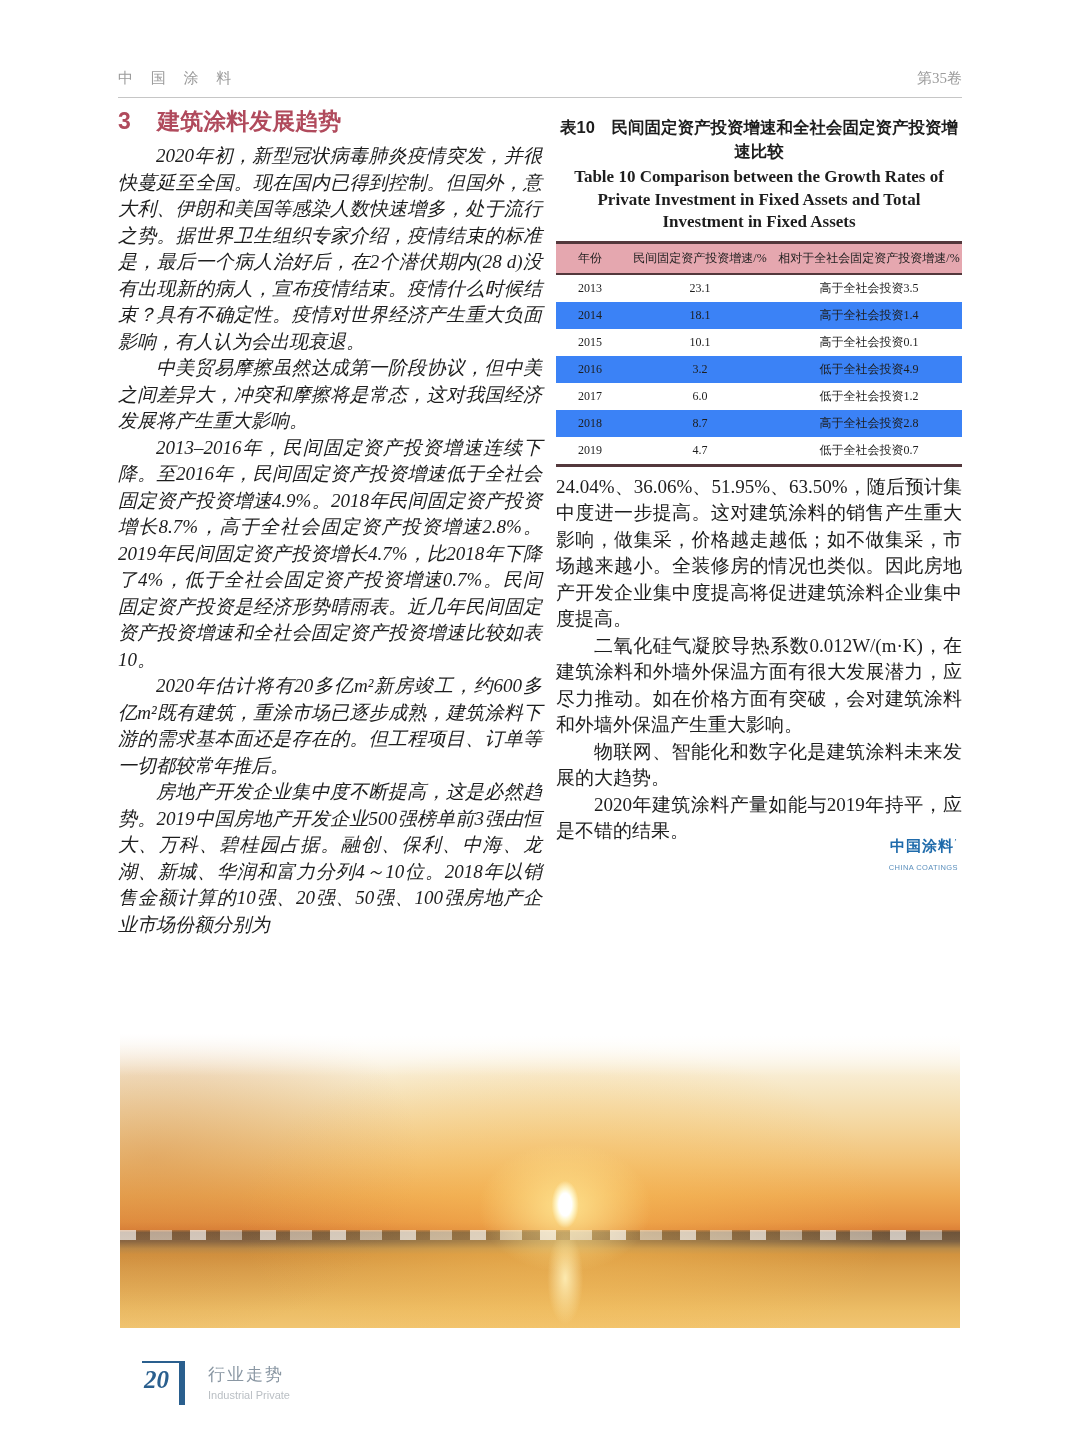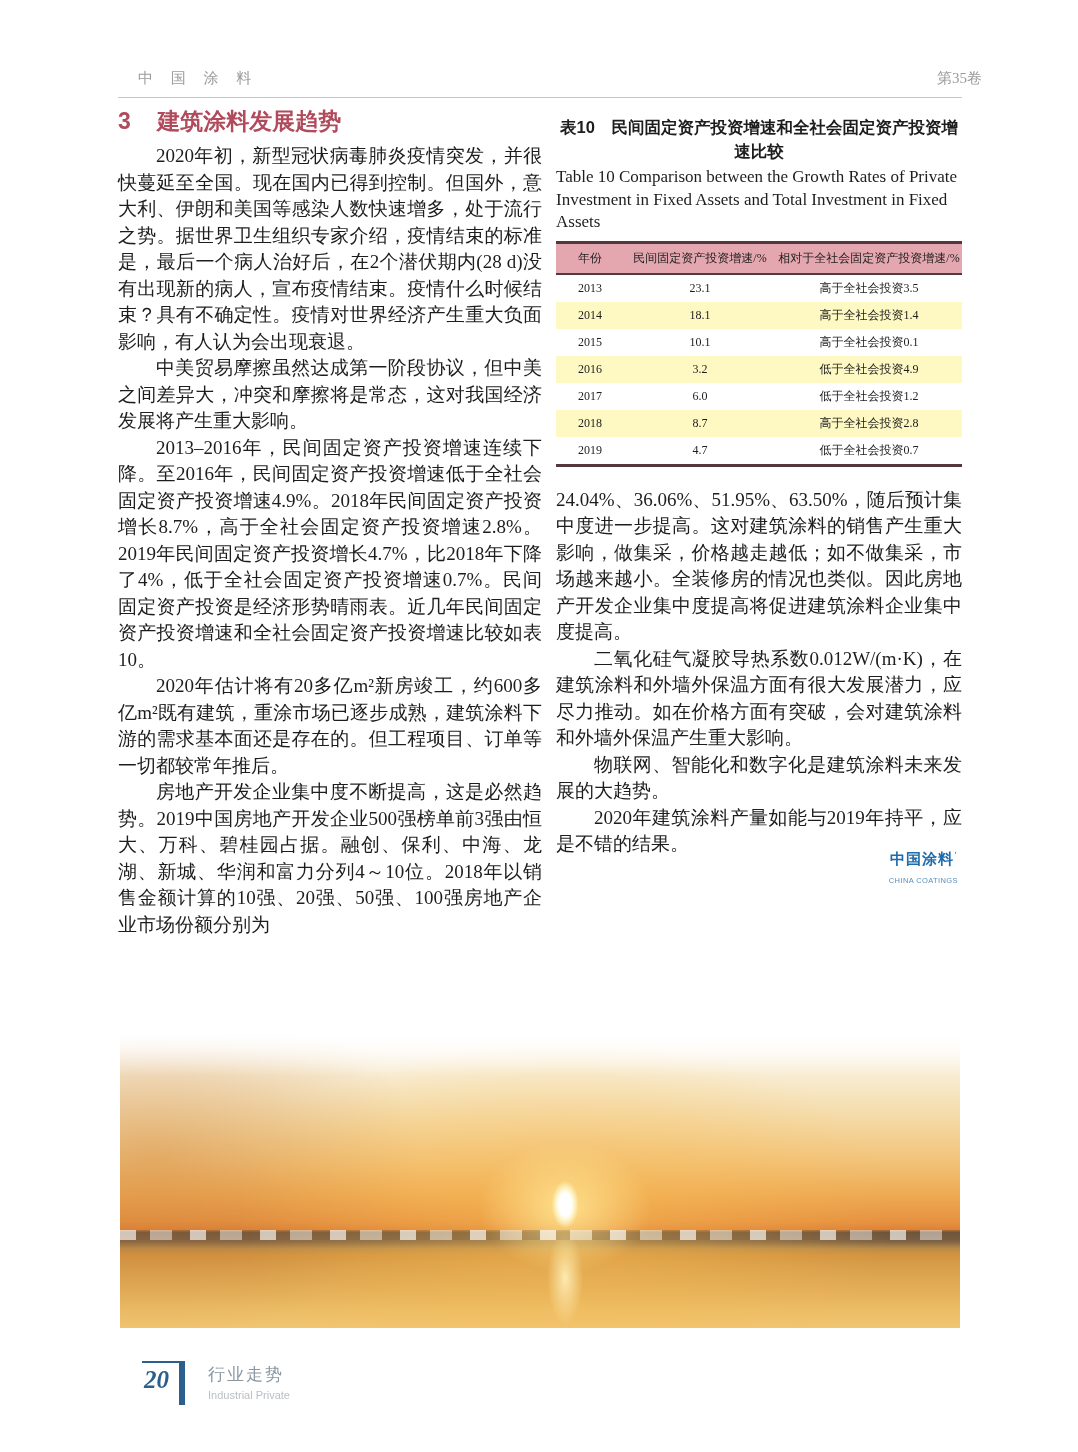--- a/index.html
+++ b/index.html
@@ -3,49 +3,49 @@
 <meta charset="utf-8">
 <style>
   html,body { margin:0; padding:0; background:#ffffff; }
   .page {
     position:relative; width:1078px; height:1452px; background:#ffffff;
     font-family:"Liberation Serif","DejaVu Serif",serif; color:#1d1d1d;
     overflow:hidden;
   }
   
   .running-head { position:absolute; top:69px; left:118px; width:844px;
-    display:flex; justify-content:space-between; color:#9b9b9b; font-size:15px;margin-left:20px; }
+    display:flex; justify-content:space-between; color:#9b9b9b; font-size:15px; }
   .running-head .journal { letter-spacing:7px; }
   .head-rule { position:absolute; top:97px; left:118px; width:844px; height:1px; background:#c6c6c6; }
 
   
   .section-heading { position:absolute; top:106px; left:118px; color:#b04a5c;
     font-family:"Liberation Sans","DejaVu Sans",sans-serif; font-weight:bold; font-size:23px; }
   .section-heading .num { margin-right:20px; }
 
   
   .col-left { position:absolute; left:118px; top:143px; width:424px;
-    font-size:19px; line-height:26.5px; text-align:justify; }
+    font-size:19px; line-height:26.5px; text-align:justify;font-style:italic; }
   .col-left p { margin:0; text-indent:2em; }
 
   .col-right { position:absolute; left:556px; top:115px; width:406px; }
   .caption-zh { text-align:center; font-family:"Liberation Sans","DejaVu Sans",sans-serif;
     font-weight:bold; font-size:16.5px; line-height:24px; margin:0 0 3px 0; }
-  .caption-en { font-weight:normal; font-size:17px; line-height:22.5px; margin:0 0 7px 0; }
+  .caption-en { text-align:center; font-weight:bold; font-size:17px; line-height:22.5px; margin:0 0 7px 0; }
 
   table.invest { width:100%; border-collapse:collapse;
     border-top:3px solid #53383c; border-bottom:3px solid #53383c; font-size:12px; }
   table.invest th { background:#e5a7af; font-weight:normal; border-bottom:2px solid #53383c;
     padding:4px 2px; line-height:21px; }
   table.invest td { text-align:center; padding:3px 2px; line-height:21px; }
-  table.invest tbody tr.alt { background:#fef9c3; }
+  table.invest tbody tr.alt { background:#3b82f6; }
   table.invest th.c1 { width:64px; }
   table.invest th.c2 { width:148px; }
 
-  .col-right .body-text { margin-top:20px; font-size:19px; line-height:26.5px; text-align:justify; }
+  .col-right .body-text { margin-top:7px; font-size:19px; line-height:26.5px; text-align:justify; }
   .col-right .body-text p { margin:0; text-indent:2em; }
   .col-right .body-text p.cont { text-indent:0; }
 
   .logo { text-align:right; margin-top:-8px; padding-right:4px; }
   .logo .logo-inner { display:inline-block; text-align:center; }
   .logo-zh { color:#1f6bab; font-weight:bold; font-size:15px; letter-spacing:1px;
     font-family:"Liberation Sans","DejaVu Sans",sans-serif;margin-top:20px; }
   .logo-mark { color:#1f6bab; font-size:9px; vertical-align:super; }
   .logo-en { color:#5b8fbc; font-size:7.5px; letter-spacing:0.4px;
     font-family:"Liberation Sans","DejaVu Sans",sans-serif; }

